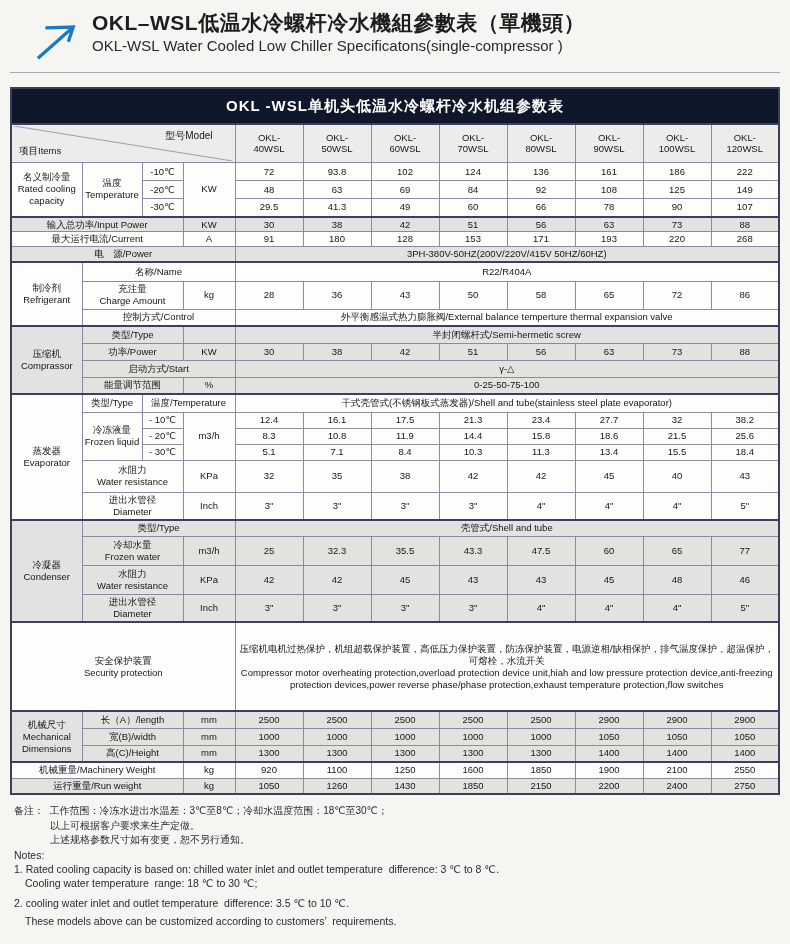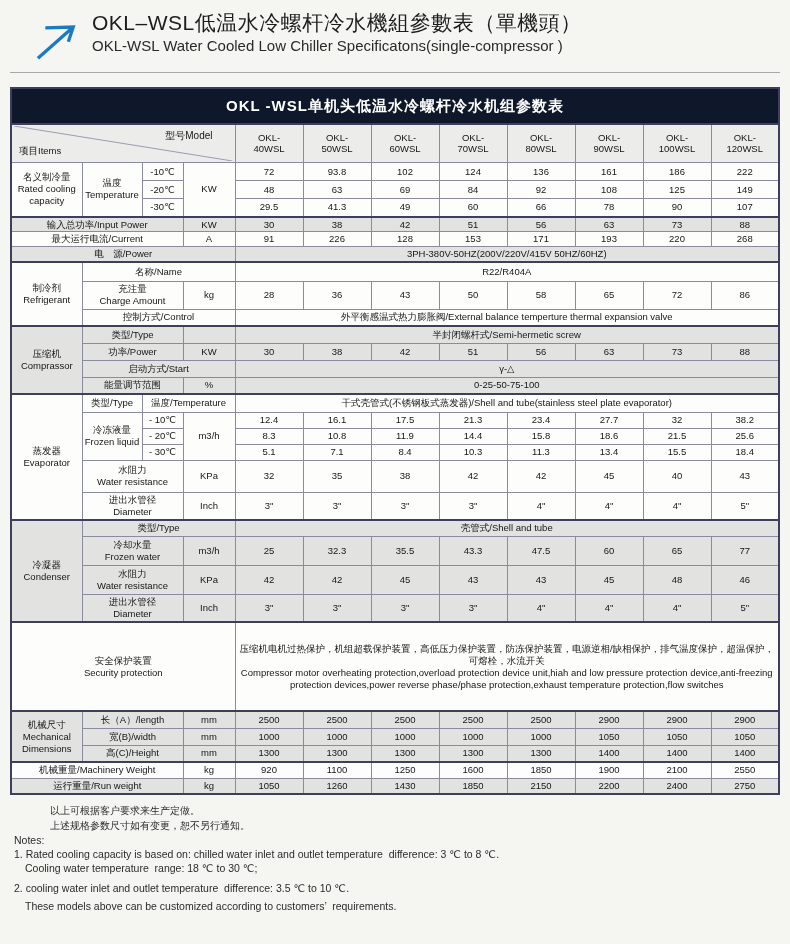--- a/index.html
+++ b/index.html
@@ -16,21 +16,21 @@
     font-family:"Liberation Sans","DejaVu Sans",sans-serif;
     color:#1d1d1d;
     -webkit-font-smoothing:antialiased;
   }
   .page{padding:6px 10px 0 10px;}
 
   
   .page-header{display:flex;align-items:flex-start;padding:4px 0 0 22px;}
   .logo{margin:8px 12px 0 0;flex:0 0 auto;}
   .titles{display:flex;flex-direction:column;}
-  .title-zh{font-size:21px;font-weight:normal;margin:0;line-height:1.25;letter-spacing:.5px;}
+  .title-zh{font-size:21px;font-weight:bold;margin:0;line-height:1.25;letter-spacing:.5px;}
   .title-en{font-size:15px;color:#2a2a2a;margin-top:1px;}
   .divider{border:none;border-top:1px solid #a8a8a8;margin:8px 0 0 0;}
 
   
   .banner{
     margin-top:14px;
     width:766px;
     height:34px;
     border:2px solid var(--dark);
     border-bottom:none;
@@ -206,21 +206,21 @@
           <td class="val">51</td>
           <td class="val">56</td>
           <td class="val">63</td>
           <td class="val">73</td>
           <td class="val">88</td>
         </tr>
         <tr class="w" style="height: 14px;">
           <td colspan="3">最大运行电流/Current</td>
           <td>A</td>
           <td class="val">91</td>
-          <td class="val">226</td>
+          <td class="val">180</td>
           <td class="val">128</td>
           <td class="val">153</td>
           <td class="val">171</td>
           <td class="val">193</td>
           <td class="val">220</td>
           <td class="val">268</td>
         </tr>
         <tr class="g" style="height: 14px;">
           <td colspan="4">电　源/Power</td>
           <td class="data" colspan="8">3PH-380V-50HZ(200V/220V/415V  50HZ/60HZ)</td>
@@ -441,20 +441,21 @@
           <td class="val">1850</td>
           <td class="val">2150</td>
           <td class="val">2200</td>
           <td class="val">2400</td>
           <td class="val">2750</td>
         </tr>
       </tbody>
   </table>
 
   <div class="notes">
+      <div class="note-line">备注：  工作范围：冷冻水进出水温差：3℃至8℃；冷却水温度范围：18℃至30℃；</div>
       <div class="note-line ind-1">以上可根据客户要求来生产定做。</div>
       <div class="note-line ind-1">上述规格参数尺寸如有变更，恕不另行通知。</div>
       <div class="note-line en">Notes:</div>
       <div class="note-line en">1. Rated cooling capacity is based on: chilled water inlet and outlet temperature  difference: 3 ℃ to 8 ℃.</div>
       <div class="note-line en ind-2">Cooling water temperature  range: 18 ℃ to 30 ℃;</div>
       <div class="note-line en gap">2. cooling water inlet and outlet temperature  difference: 3.5 ℃ to 10 ℃.</div>
       <div class="note-line en ind-2 gap-sm">These models above can be customized according to customers’  requirements.</div>
     </div>
 
 </div>

